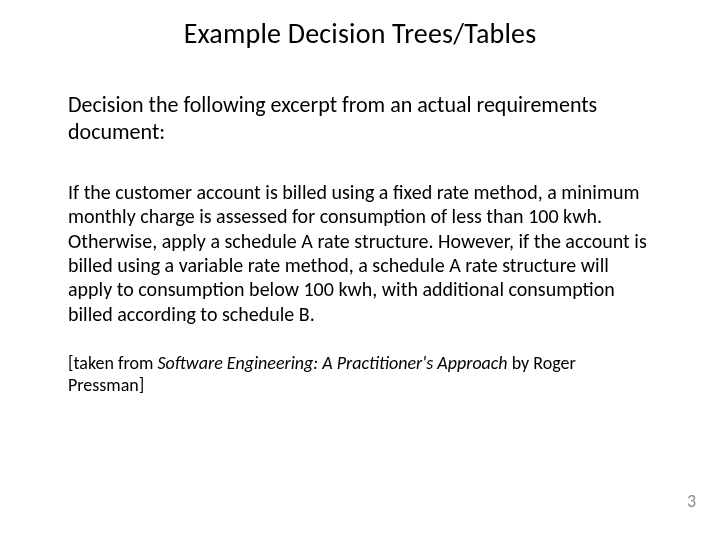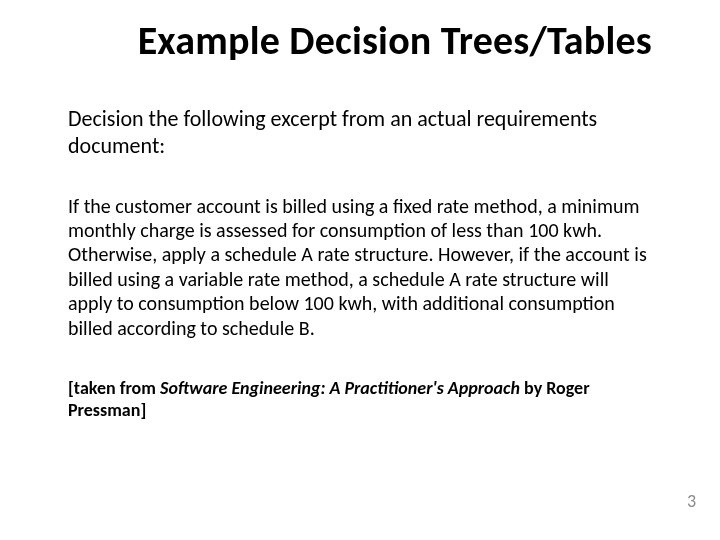--- a/index.html
+++ b/index.html
@@ -13,42 +13,41 @@
     overflow: hidden;
   }
   .slide {
     position: relative;
     box-sizing: border-box;
     width: 720px;
     height: 540px;
     padding: 18px 68px 0 68px;
   }
   .title {
-    font-size: 40px;
-    font-weight: 700;
-    text-align: right;
+    font-size: 28px;
+    font-weight: 400;
+    text-align: center;
     letter-spacing: 0.2px;
     margin: 0 0 42px 0;
     line-height: 1.15;
   }
   .intro {
     font-size: 22px;
     line-height: 1.22;
     margin: 0 0 34px 0;
   }
   .body {
     font-size: 20px;
     line-height: 1.22;
-    margin: 0 0 38px 0;
+    margin: 0 0 27px 0;
   }
   .citation {
     font-size: 18px;
     line-height: 1.2;
     margin: 0;
-    font-weight: bold;
   }
   .citation .book {
     font-style: italic;
   }
   .pagenum {
     position: absolute;
     right: 24px;
     bottom: 28px;
     font-size: 18px;
     color: #8a8a8a;

